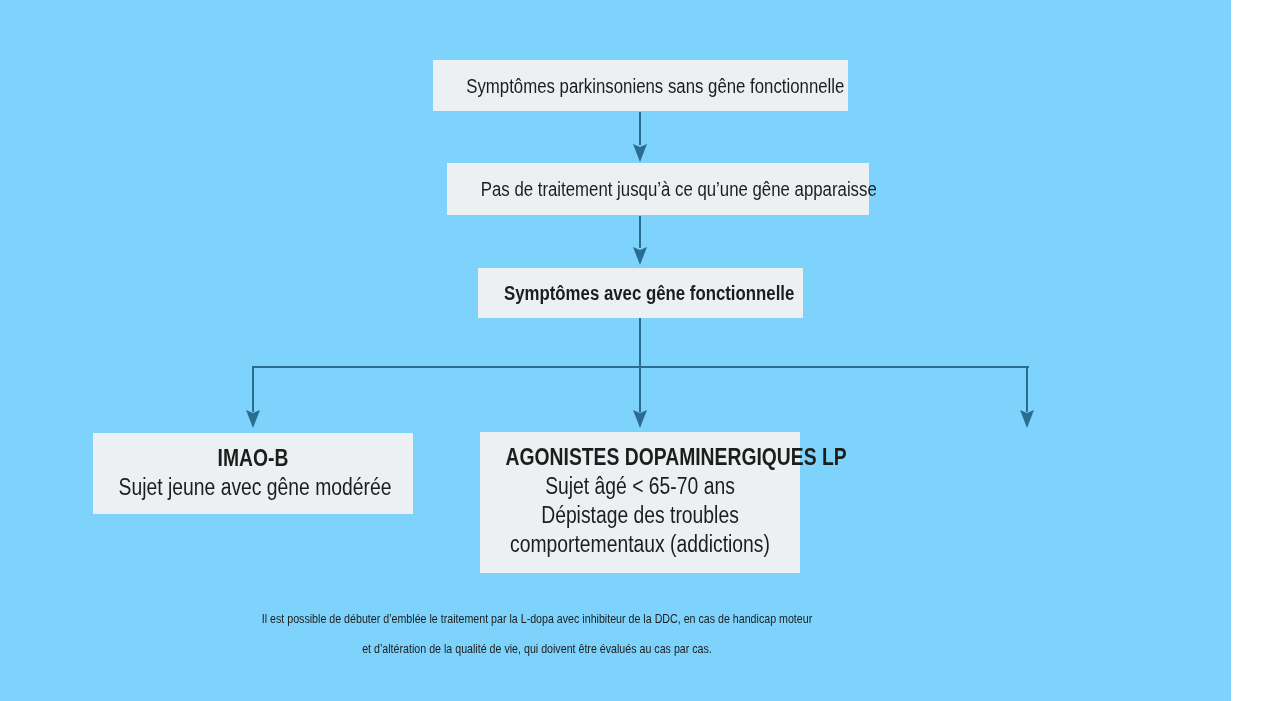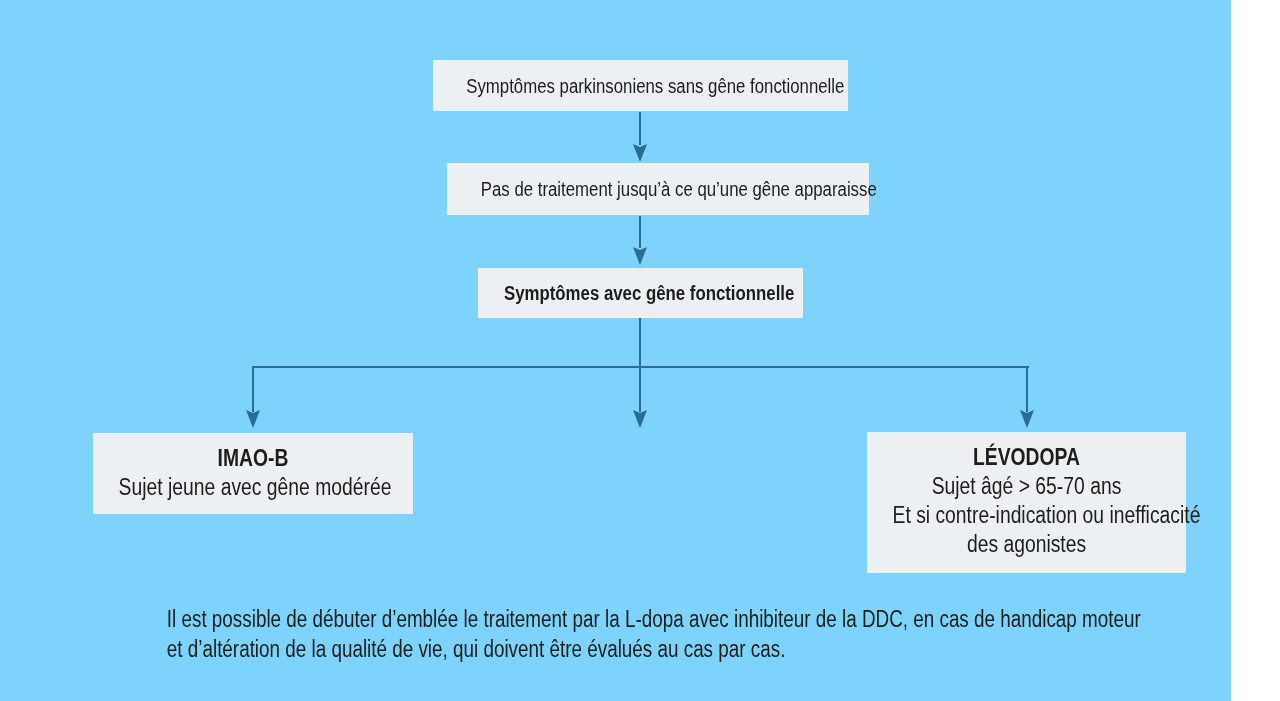--- a/index.html
+++ b/index.html
@@ -46,26 +46,26 @@
   }
   .leaf-box .content{padding-top:11px;}
   .leaf-title{font-weight:bold;}
   
   .vline{position:absolute;width:2px;background:var(--line);}
   .hline{position:absolute;height:2px;background:var(--line);}
   .ahead{position:absolute;width:14px;height:18px;color:var(--line);line-height:0;}
   
   .footnote{
     position:absolute;
-    left:84px;
+    left:77px;
     top:604px;
     width:920px;
-    font-size:23px;
+    font-size:13px;
     line-height:30px;
-    text-align:left;
+    text-align:center;
   }
   .footnote .content{
     transform:scaleX(0.82);
     transform-origin:50% 50%;
     white-space:nowrap;
   }
 </style>
 </head>
 <body>
 
@@ -121,28 +121,28 @@
       </svg>
   </div>
 
   <div class="fbox leaf-box" style="left:93px;top:433px;width:320px;height:81px;">
     <div class="content">
       <div class="leaf-title">IMAO-B</div>
       <div>Sujet jeune avec gêne modérée</div>
     </div>
   </div>
 
-
-  <div class="fbox leaf-box" style="left:867px;top:432px;width:319px;height:141px;">
+  <div class="fbox leaf-box" style="left:480px;top:432px;width:320px;height:141px;">
     <div class="content">
-      <div class="leaf-title">LÉVODOPA</div>
-      <div>Sujet âgé &gt; 65-70 ans</div>
-      <div>Et si contre-indication ou inefficacité</div>
-      <div>des agonistes</div>
+      <div class="leaf-title">AGONISTES DOPAMINERGIQUES LP</div>
+      <div>Sujet âgé &lt; 65-70 ans</div>
+      <div>Dépistage des troubles</div>
+      <div>comportementaux (addictions)</div>
     </div>
   </div>
+
 
   <div class="footnote">
     <div class="content">Il est possible de débuter d’emblée le traitement par la L-dopa avec inhibiteur de la DDC, en cas de handicap moteur</div>
     <div class="content">et d’altération de la qualité de vie, qui doivent être évalués au cas par cas.</div>
   </div>
 
 </div>
 
 </body></html>

